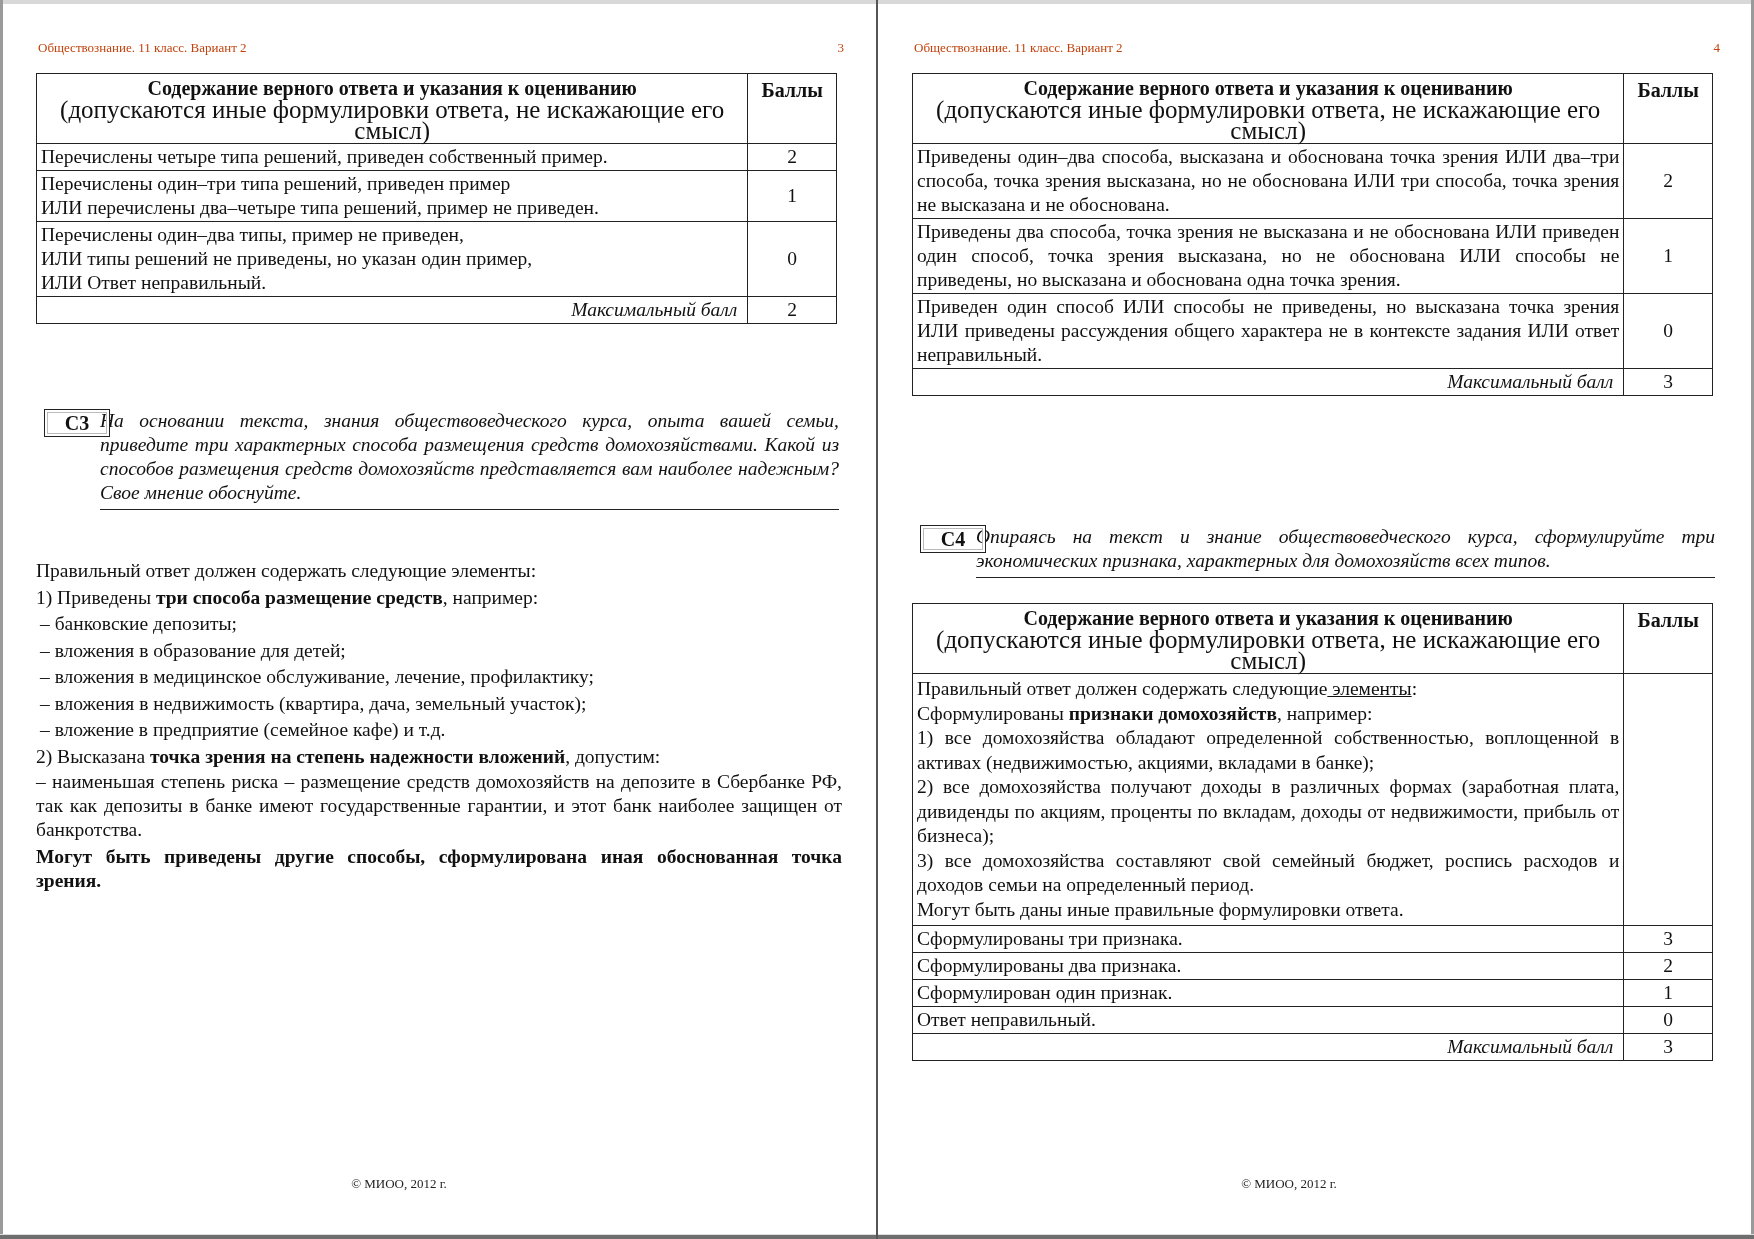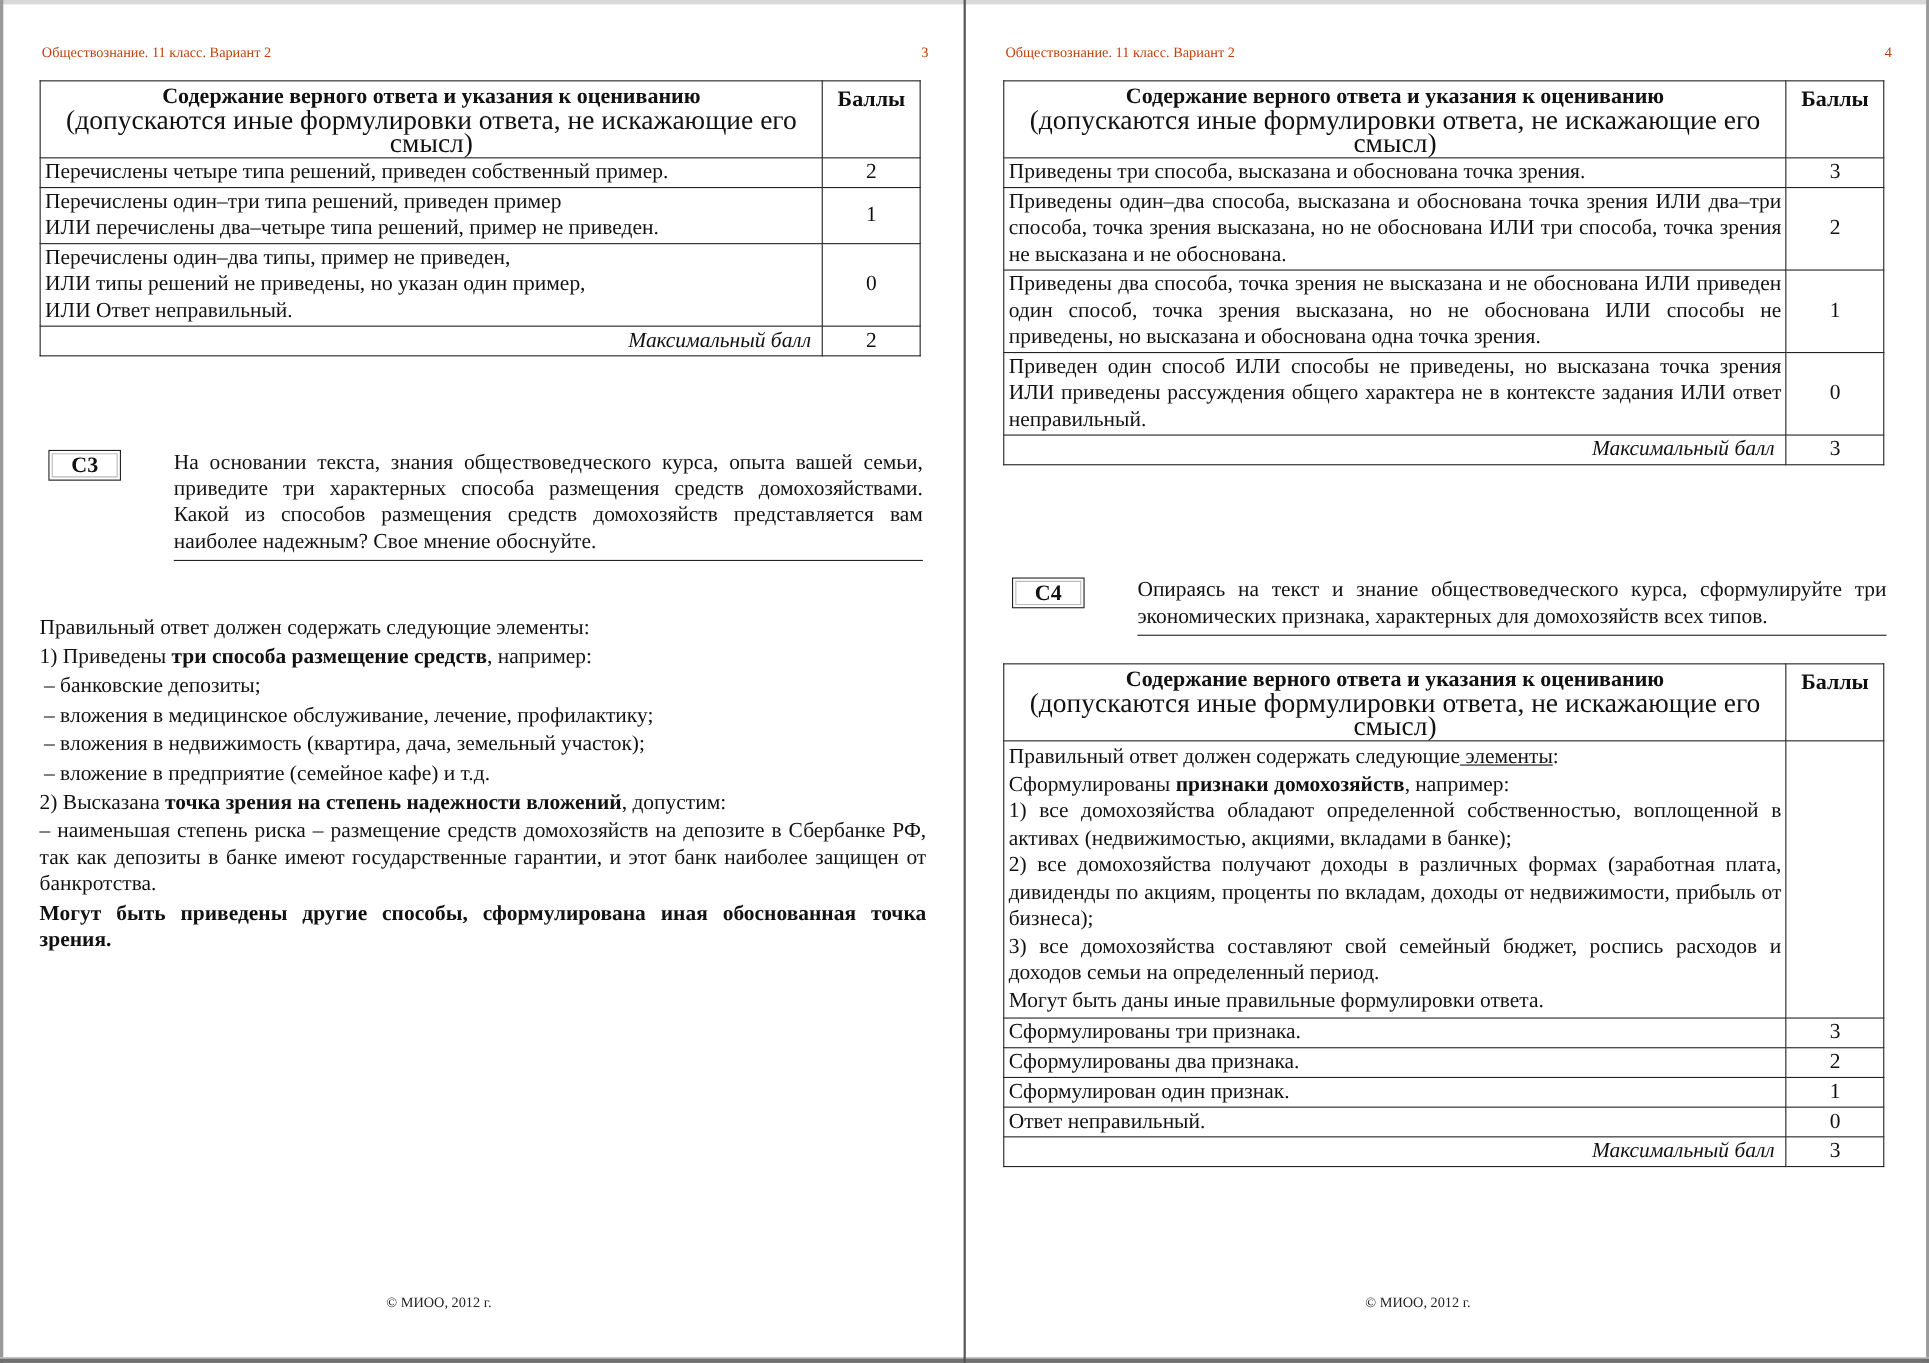--- a/index.html
+++ b/index.html
@@ -43,21 +43,21 @@
   .task {
     position: absolute; left: 8px; width: 795px; font-family: "Liberation Serif", serif;
     font-size: 19.5px; line-height: 24px;
   }
   .task-badge {
     position: absolute; left: 0; top: 0; width: 64px; height: 26px; border: 1.5px solid #222;
     box-shadow: inset 0 0 0 2px #fff, inset 0 0 0 3px #bbb;
     font-weight: bold; font-size: 20px; text-align: center; line-height: 26px;
   }
   .task-text {
-    margin-left: 114px; text-align: justify; padding-bottom: 4px; border-bottom: 1.5px solid #222;
+    margin-left: 56px; text-align: justify; padding-bottom: 4px; border-bottom: 1.5px solid #222; font-style: italic;
   }
 
   .answer {
     position: absolute; left: 0; width: 806px; font-family: "Liberation Serif", serif;
     font-size: 19.5px; line-height: 26.5px;
   }
   .answer p { margin: 0; text-align: justify; }
   .answer b { font-weight: bold; }
   .answer .dash { padding-left: 4px; }
 
@@ -126,20 +126,21 @@
     <div class="task-badge">С3</div>
     <div class="task-text">На основании текста, знания обществоведческого курса, опыта вашей семьи, приведите три характерных способа размещения средств домохозяйствами. Какой из способов размещения средств домохозяйств представляется вам наиболее надежным? Свое мнение обоснуйте.</div>
   </div>
 
   <div class="answer" style="top:558px;">
     <p>Правильный ответ должен содержать следующие элементы:</p>
     <p>
       <span>1) Приведены </span><b>три способа размещение средств</b><span>, например:</span>
     </p>
     <p class="dash">– банковские депозиты;</p>
+    <p class="dash">– вложения в образование для детей;</p>
     <p class="dash">– вложения в медицинское обслуживание, лечение, профилактику;</p>
     <p class="dash">– вложения в недвижимость (квартира, дача, земельный участок);</p>
     <p class="dash">– вложение в предприятие (семейное кафе) и т.д.</p>
     <p>
       <span>2) Высказана </span><b>точка зрения на степень надежности вложений</b><span>, допустим:</span>
     </p>
     <p style="line-height:24px;"> – наименьшая степень риска – размещение средств домохозяйств на депозите в Сбербанке РФ, так как депозиты в банке имеют государственные гарантии, и этот банк наиболее защищен от банкротства.</p>
     <p style="line-height:24px;margin-top:3px;font-weight:bold;">Могут быть приведены другие способы, сформулирована иная обоснованная точка зрения.</p>
   </div>
 
@@ -156,24 +157,20 @@
     <tbody>
         <tr class="head">
       <td class="c1">
         <span class="line hd-title">Содержание верного ответа и указания к оцениванию</span>
         <span class="line hd-sub">(допускаются иные формулировки ответа, не искажающие его</span>
         <span class="line hd-sub">смысл)</span>
       </td>
       <td class="c2">Баллы</td>
     </tr>
     <tr>
-      <td class="c1">Приведены три способа, высказана и обоснована точка зрения.</td>
-      <td class="c2">3</td>
-    </tr>
-    <tr>
       <td class="c1">Приведены один–два способа, высказана и обоснована точка зрения ИЛИ два–три способа, точка зрения высказана, но не обоснована ИЛИ три способа, точка зрения не высказана и не обоснована.</td>
       <td class="c2">2</td>
     </tr>
     <tr>
       <td class="c1">Приведены два способа, точка зрения не высказана и не обоснована ИЛИ приведен один способ, точка зрения высказана, но не обоснована ИЛИ способы не приведены, но высказана и обоснована одна точка зрения.</td>
       <td class="c2">1</td>
     </tr>
     <tr>
       <td class="c1">Приведен один способ ИЛИ способы не приведены, но высказана точка зрения ИЛИ приведены рассуждения общего характера не в контексте задания ИЛИ ответ неправильный.</td>
       <td class="c2">0</td>

